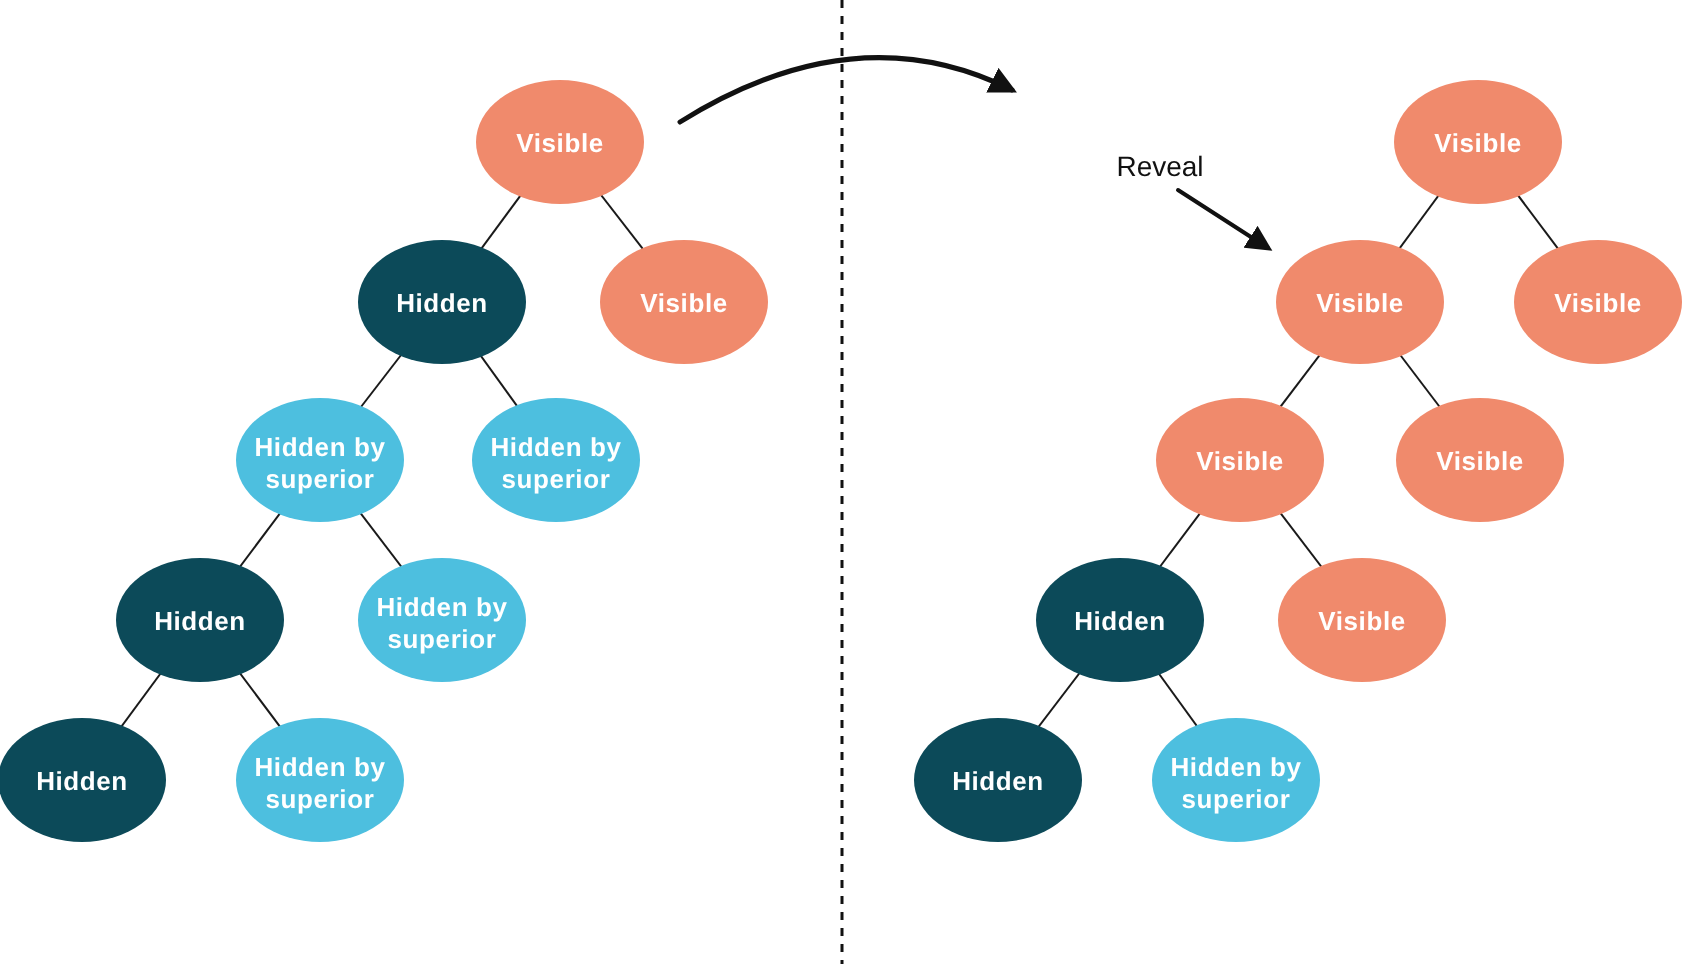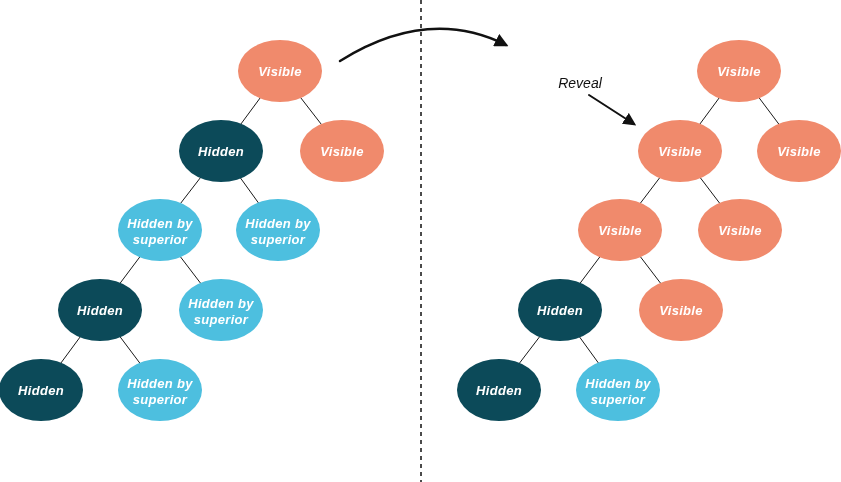--- a/index.html
+++ b/index.html
@@ -3,21 +3,20 @@
 <meta charset="utf-8">
 <style>
   html, body { margin: 0; padding: 0; background: #ffffff; }
   .canvas {
     position: relative;
     width: 841px;
     height: 482px;
     background: #ffffff;
     overflow: hidden;
     font-family: "Liberation Sans", sans-serif;
-    font-style: italic;
   }
   svg { display: block; }
   text.node-label {
     font-family: "Liberation Sans", sans-serif;
     font-size: 13px;
     font-weight: 600;
     letter-spacing: 0.3px;
     text-anchor: middle;
   }
   text.reveal-label {

